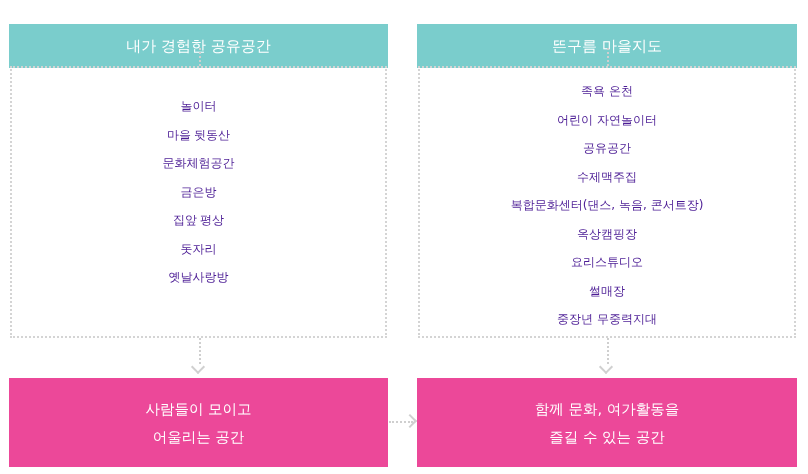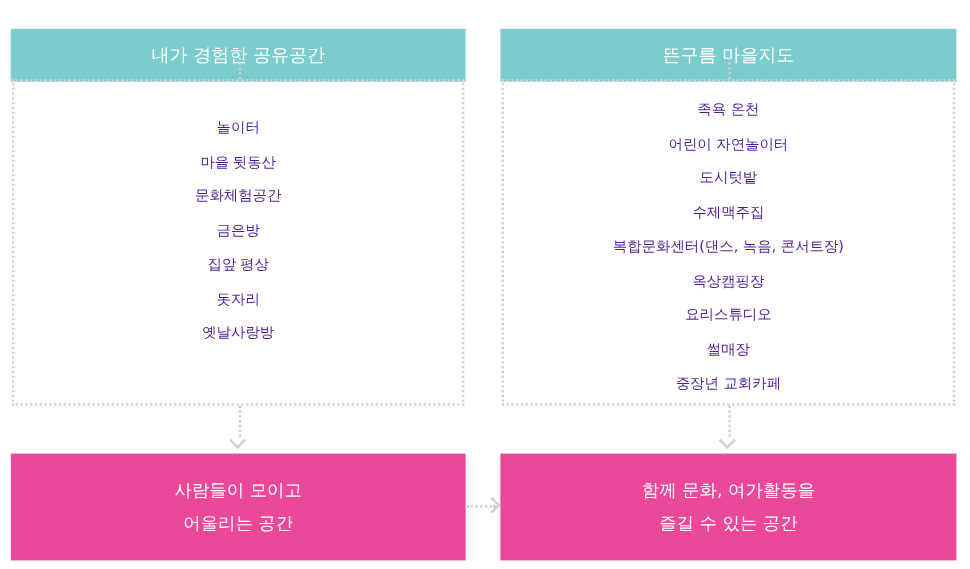--- a/index.html
+++ b/index.html
@@ -49,27 +49,27 @@
 <div class="arrow-right"></div>
 
 <div class="col col-right">
   <div class="header">
       <span>뜬구름 마을지도</span>
     </div>
   <div class="vline top"></div>
   <div class="list-box">
     <div class="list-item">족욕 온천</div>
     <div class="list-item">어린이 자연놀이터</div>
-    <div class="list-item">도시텃밭</div>
+    <div class="list-item">공유공간</div>
     <div class="list-item">수제맥주집</div>
     <div class="list-item">복합문화센터(댄스, 녹음, 콘서트장)</div>
     <div class="list-item">옥상캠핑장</div>
     <div class="list-item">요리스튜디오</div>
     <div class="list-item">썰매장</div>
-    <div class="list-item">중장년 교회카페</div>
+    <div class="list-item">중장년 무중력지대</div>
   </div>
   <div class="vline bottom"></div>
   <div class="arrow-down"></div>
   <div class="result">
     <span>함께 문화, 여가활동을</span>
     <span>즐길 수 있는 공간</span>
   </div>
 </div>
 
 </body></html>

